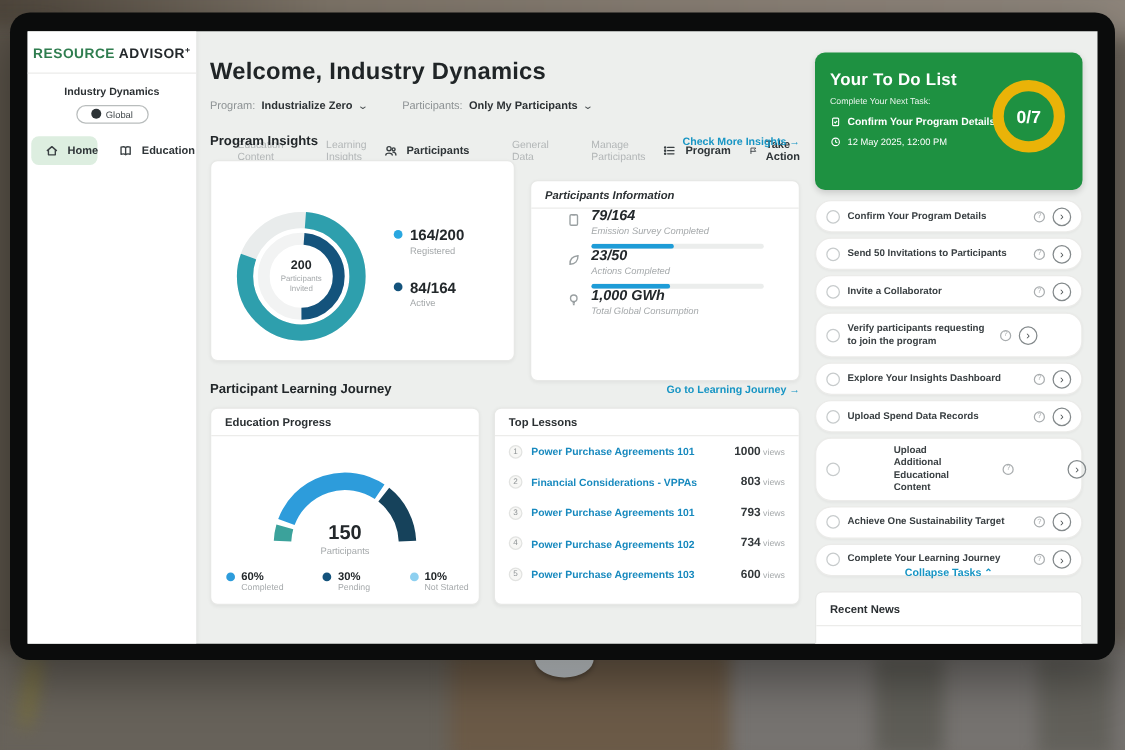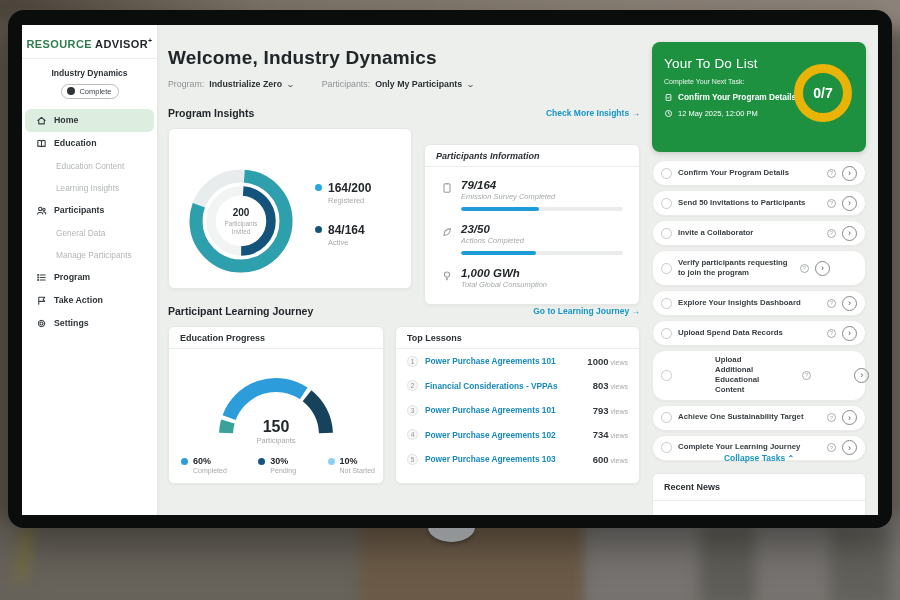--- a/index.html
+++ b/index.html
@@ -26,21 +26,21 @@
   .screen  { position:absolute; left:14px; top:15px; width:856px; height:490px; background:#edefed; overflow:hidden; }
 
   
   .sidebar { position:absolute; left:0; top:0; width:135px; height:100%; background:#fff; box-shadow:1px 0 3px rgba(0,0,0,.05); }
   .logo { padding:12px 0 8px; text-align:center; font-size:11px; font-weight:bold; letter-spacing:.4px; border-bottom:1px solid #ececea; }
   .logo .g { color:#2f7d4f; } .logo .d { color:#23282b; } .logo sup { font-size:7px; }
   .org { text-align:center; font-size:8.5px; font-weight:bold; color:#2c3134; margin-top:9px; }
   .sponsor { margin:6px auto 10px; width:58px; height:15px; border:1px solid #b9bdbd; border-radius:9px;
              display:flex; align-items:center; justify-content:center; gap:4px; font-size:7.5px; color:#41474a; }
   .sponsor .dotic { width:8px; height:8px; border-radius:50%; background:#2d3336; }
-  .nav { display:flex; flex-direction:column; }
+  .nav { display:flex; }
   .nav-item { display:flex; align-items:center; gap:7px; height:23px; padding-left:14px;
               font-size:8.8px; font-weight:bold; color:#2e3437; cursor:pointer; }
   .nav-item.active { background:#ddeee0; border-radius:6px; margin:0 3px; padding-left:11px; }
   .nav-item.sub { padding-left:34px; font-weight:normal; color:#b2b6b7; font-size:8.3px; height:22px; }
   .nav-item svg { width:11px; height:11px; stroke:#3a4043; fill:none; stroke-width:1.2; stroke-linecap:round; stroke-linejoin:round; }
 
   
   .main { position:absolute; left:146px; top:0; width:472px; height:100%; }
   .welcome { position:absolute; top:22px; left:0; font-size:19px; font-weight:bold; color:#202527; letter-spacing:.2px; }
   .filters { position:absolute; top:54px; left:0; display:flex; gap:28px; align-items:center; }
@@ -63,21 +63,21 @@
   .donut-center { position:absolute; inset:0; display:flex; flex-direction:column; align-items:center; justify-content:center; text-align:center; }
   .donut-center .v { font-size:10px; font-weight:bold; color:#23282b; }
   .donut-center .l { font-size:6.3px; color:#a5a9ab; width:52px; line-height:1.25; margin-top:2px; }
   .dlegend { position:absolute; left:146px; top:52px; display:flex; flex-direction:column; gap:18px; }
   .dlegend .item { display:flex; gap:6px; }
   .dlegend .dot { width:7px; height:7px; border-radius:50%; margin-top:3px; }
   .dlegend .v { font-size:12px; font-weight:bold; color:#23282b; }
   .dlegend .l { font-size:7.5px; color:#a5a9ab; margin-top:1px; }
 
   
-  .inforow { display:flex; gap:8px; padding:0 16px; margin-top:12px; }
+  .inforow { display:flex; gap:8px; padding:0 28px; }
   .inforow svg { width:12px; height:12px; stroke:#9aa0a2; fill:none; stroke-width:1.1; flex:none; margin-top:3px; }
   .inforow .blk { flex:1; }
   .inforow .v { font-size:11.5px; font-weight:bold; color:#23282b; }
   .inforow .l { font-size:7.5px; color:#a5a9ab; margin-top:1px; }
   .bar-track { margin-top:6px; height:4px; border-radius:2px; background:#ebedec; overflow:hidden; }
   .bar-fill { height:100%; border-radius:2px; }
 
   
   .gauge-wrap { position:absolute; left:50%; transform:translateX(-50%); top:36px; width:140px; height:78px; }
   .gauge-center { position:absolute; left:0; right:0; bottom:-4px; text-align:center; }
@@ -94,21 +94,21 @@
   .lesson .rank { width:11px; height:11px; border:1px solid #e2e3e1; background:#f7f7f5; border-radius:50%; flex:none;
                   display:flex; align-items:center; justify-content:center; font-size:6.5px; color:#8d9294; }
   .lesson .t { flex:1; font-size:8.3px; font-weight:bold; color:#1789be; cursor:pointer; }
   .lesson .views { font-size:9.5px; font-weight:bold; color:#33383b; }
   .lesson .vs { font-size:7px; color:#a5a9ab; margin-left:2px; font-weight:normal; }
 
   
   .rightcol { position:absolute; left:630px; top:0; width:214px; height:100%; }
   .todo-hero { position:absolute; left:0; top:17px; width:214px; height:110px; background:#1e9141; border-radius:8px;
                color:#fff; padding:14px 12px; box-shadow:0 2px 5px rgba(0,0,0,.15); }
-  .todo-hero .tt { font-size:13.5px; font-weight:normal; letter-spacing:.2px; }
+  .todo-hero .tt { font-size:13.5px; font-weight:bold; letter-spacing:.2px; }
   .todo-hero .sub { font-size:7px; margin-top:7px; opacity:.9; }
   .todo-hero .task { display:flex; gap:5px; align-items:center; font-size:8.3px; font-weight:bold; margin-top:7px; }
   .todo-hero .when { display:flex; gap:5px; align-items:center; font-size:7.5px; margin-top:7px; }
   .todo-hero svg { width:9px; height:9px; stroke:#fff; fill:none; stroke-width:1.2; flex:none; }
   .ring { position:absolute; right:14px; top:22px; width:58px; height:58px; border-radius:50%;
           border:9px solid #eab308; display:flex; align-items:center; justify-content:center; }
   .ring .v { font-size:14px; font-weight:bold; color:#fff; }
 
   .tasks { position:absolute; left:0; top:135px; width:214px; display:flex; flex-direction:column; gap:4px; }
   .task-row { background:#fff; border:1px solid #ebebe9; border-radius:13px; min-height:26px;
@@ -146,21 +146,21 @@
 <div class="screen">
 
   <div class="sidebar">
     <div class="logo">
       <span class="g">RESOURCE</span>
       <span class="d">ADVISOR</span><sup class="d">+</sup>
     </div>
     <div class="org">Industry Dynamics</div>
     <div class="sponsor">
       <span class="dotic"></span>
-      <span>Complete</span>
+      <span>Global</span>
     </div>
     <div class="nav">
       <div class="nav-item active">
         <svg viewBox="0 0 12 12">
               <path d="M2 6 L6 2.5 L10 6 M3 5.3 V9.7 H9 V5.3"></path>
             </svg>
         <span>Home</span>
       </div>
       <div class="nav-item">
         <svg viewBox="0 0 12 12">

